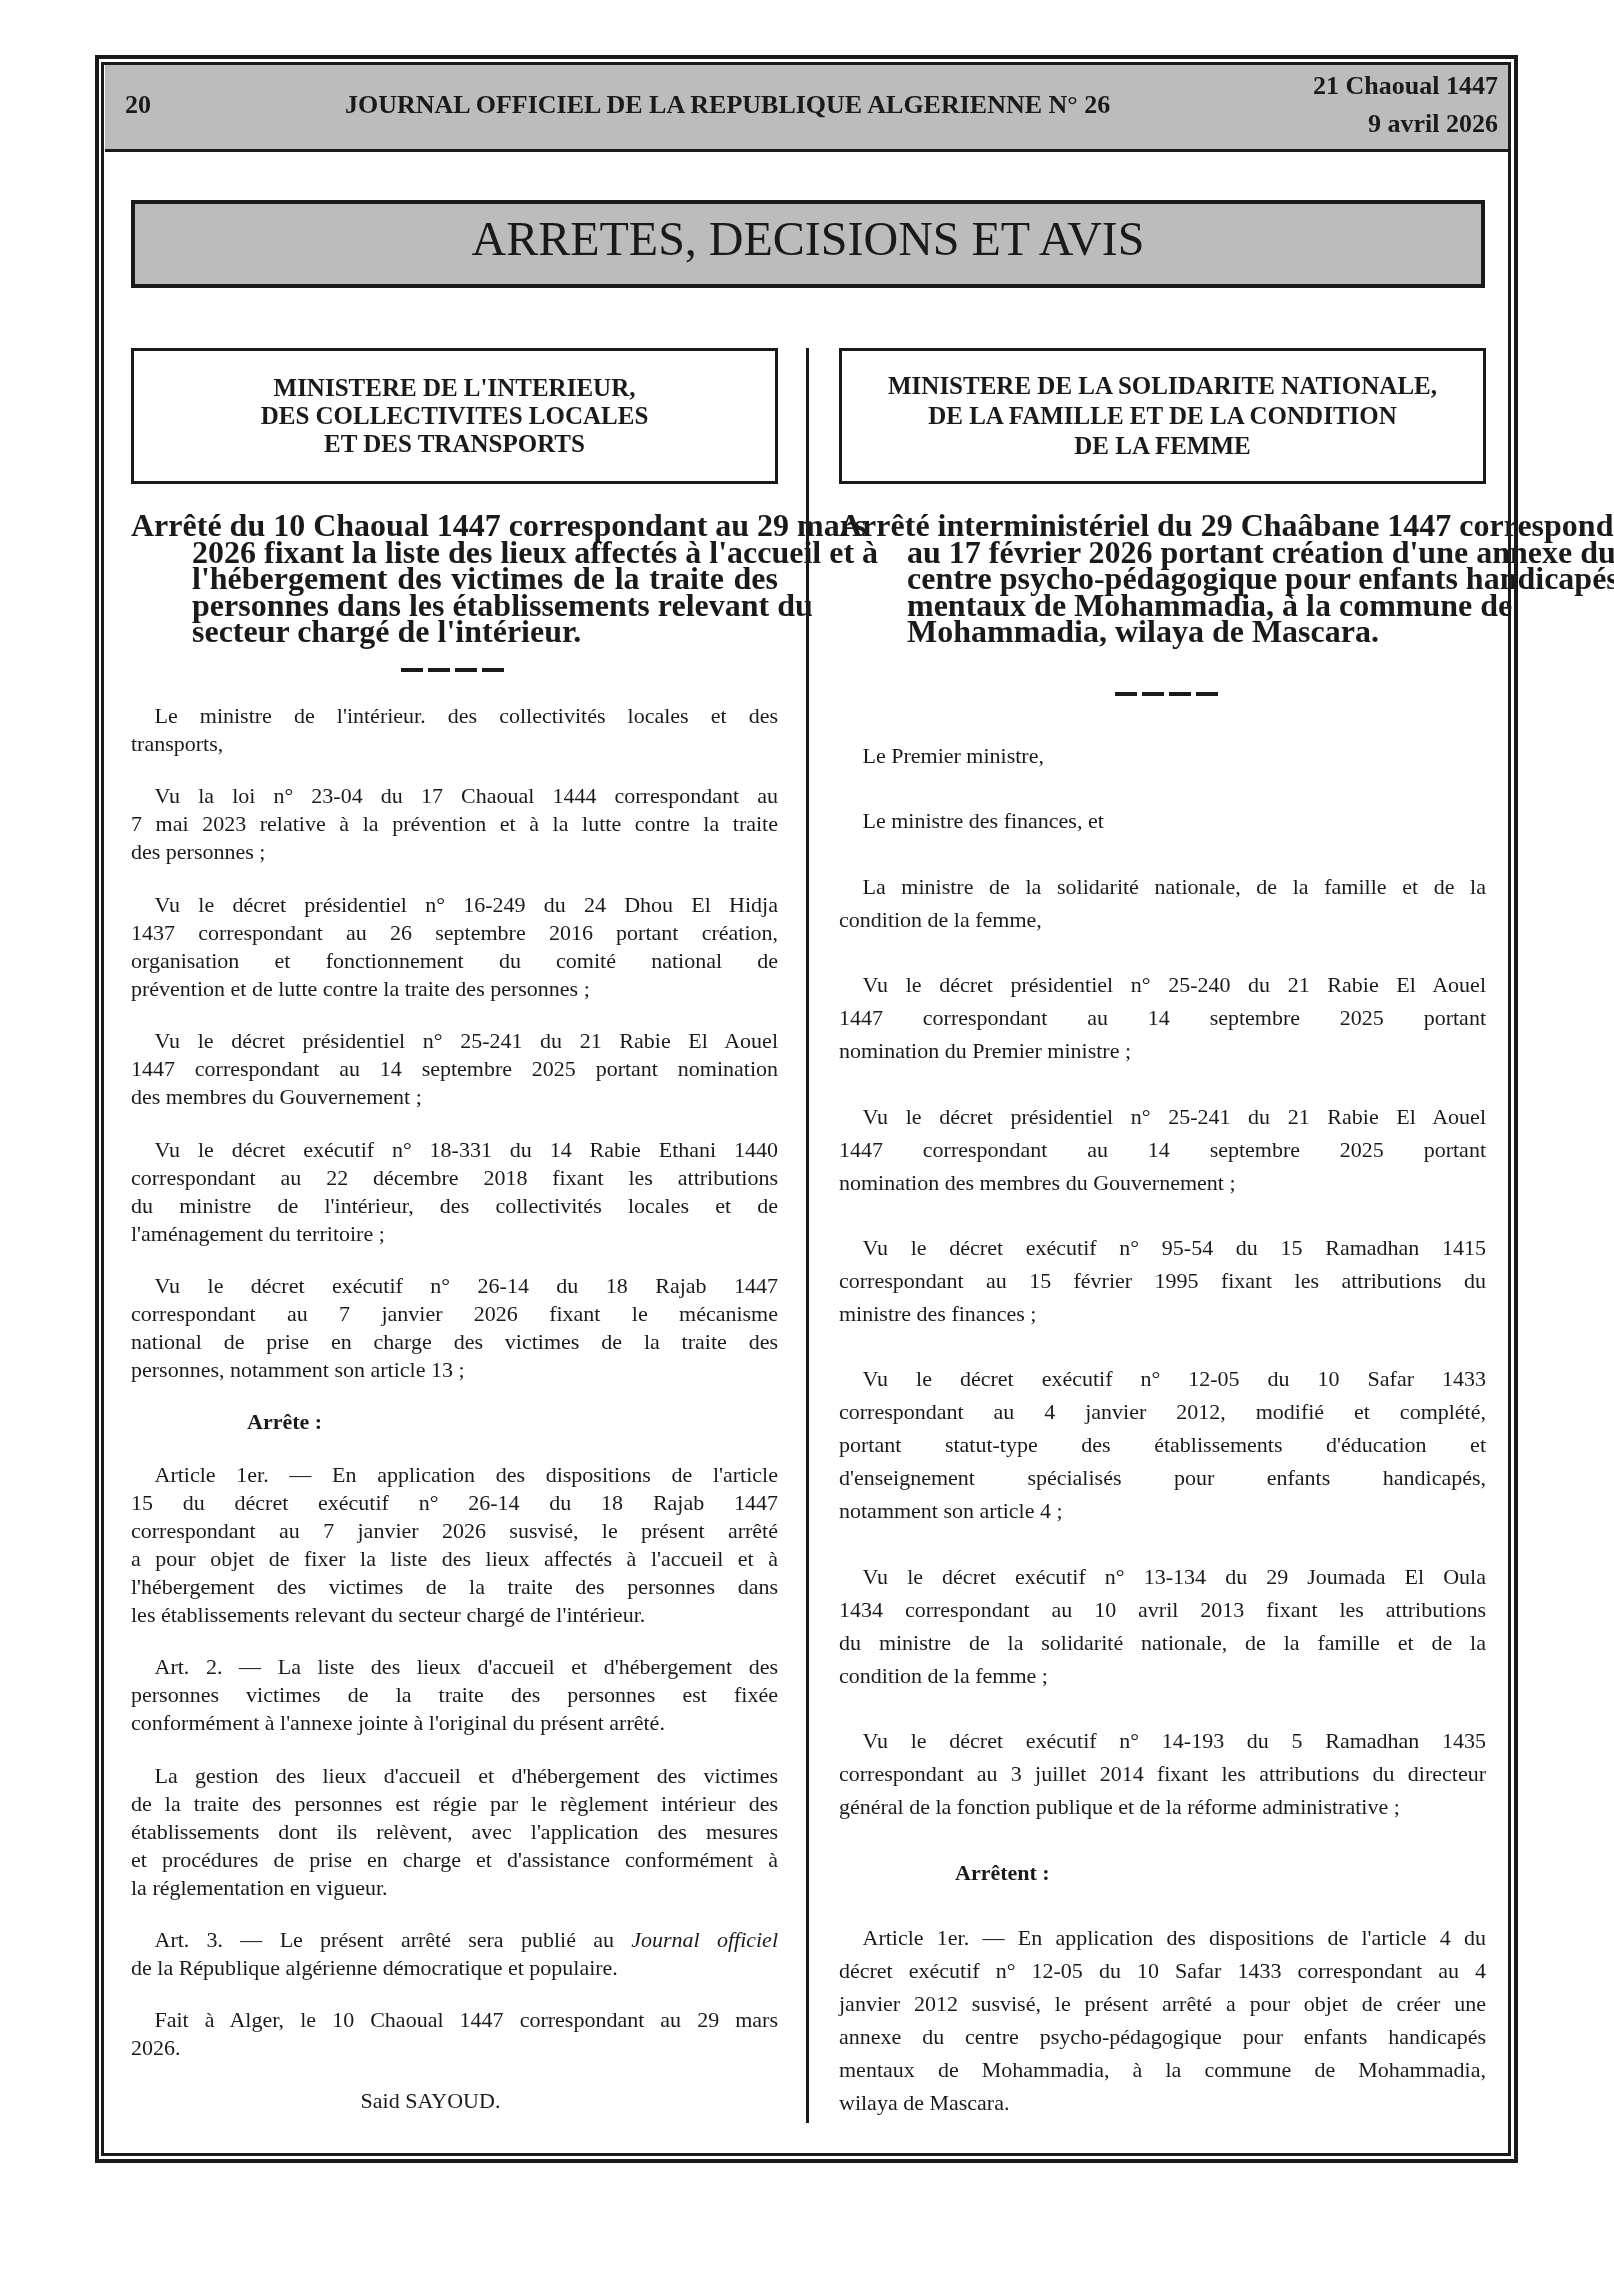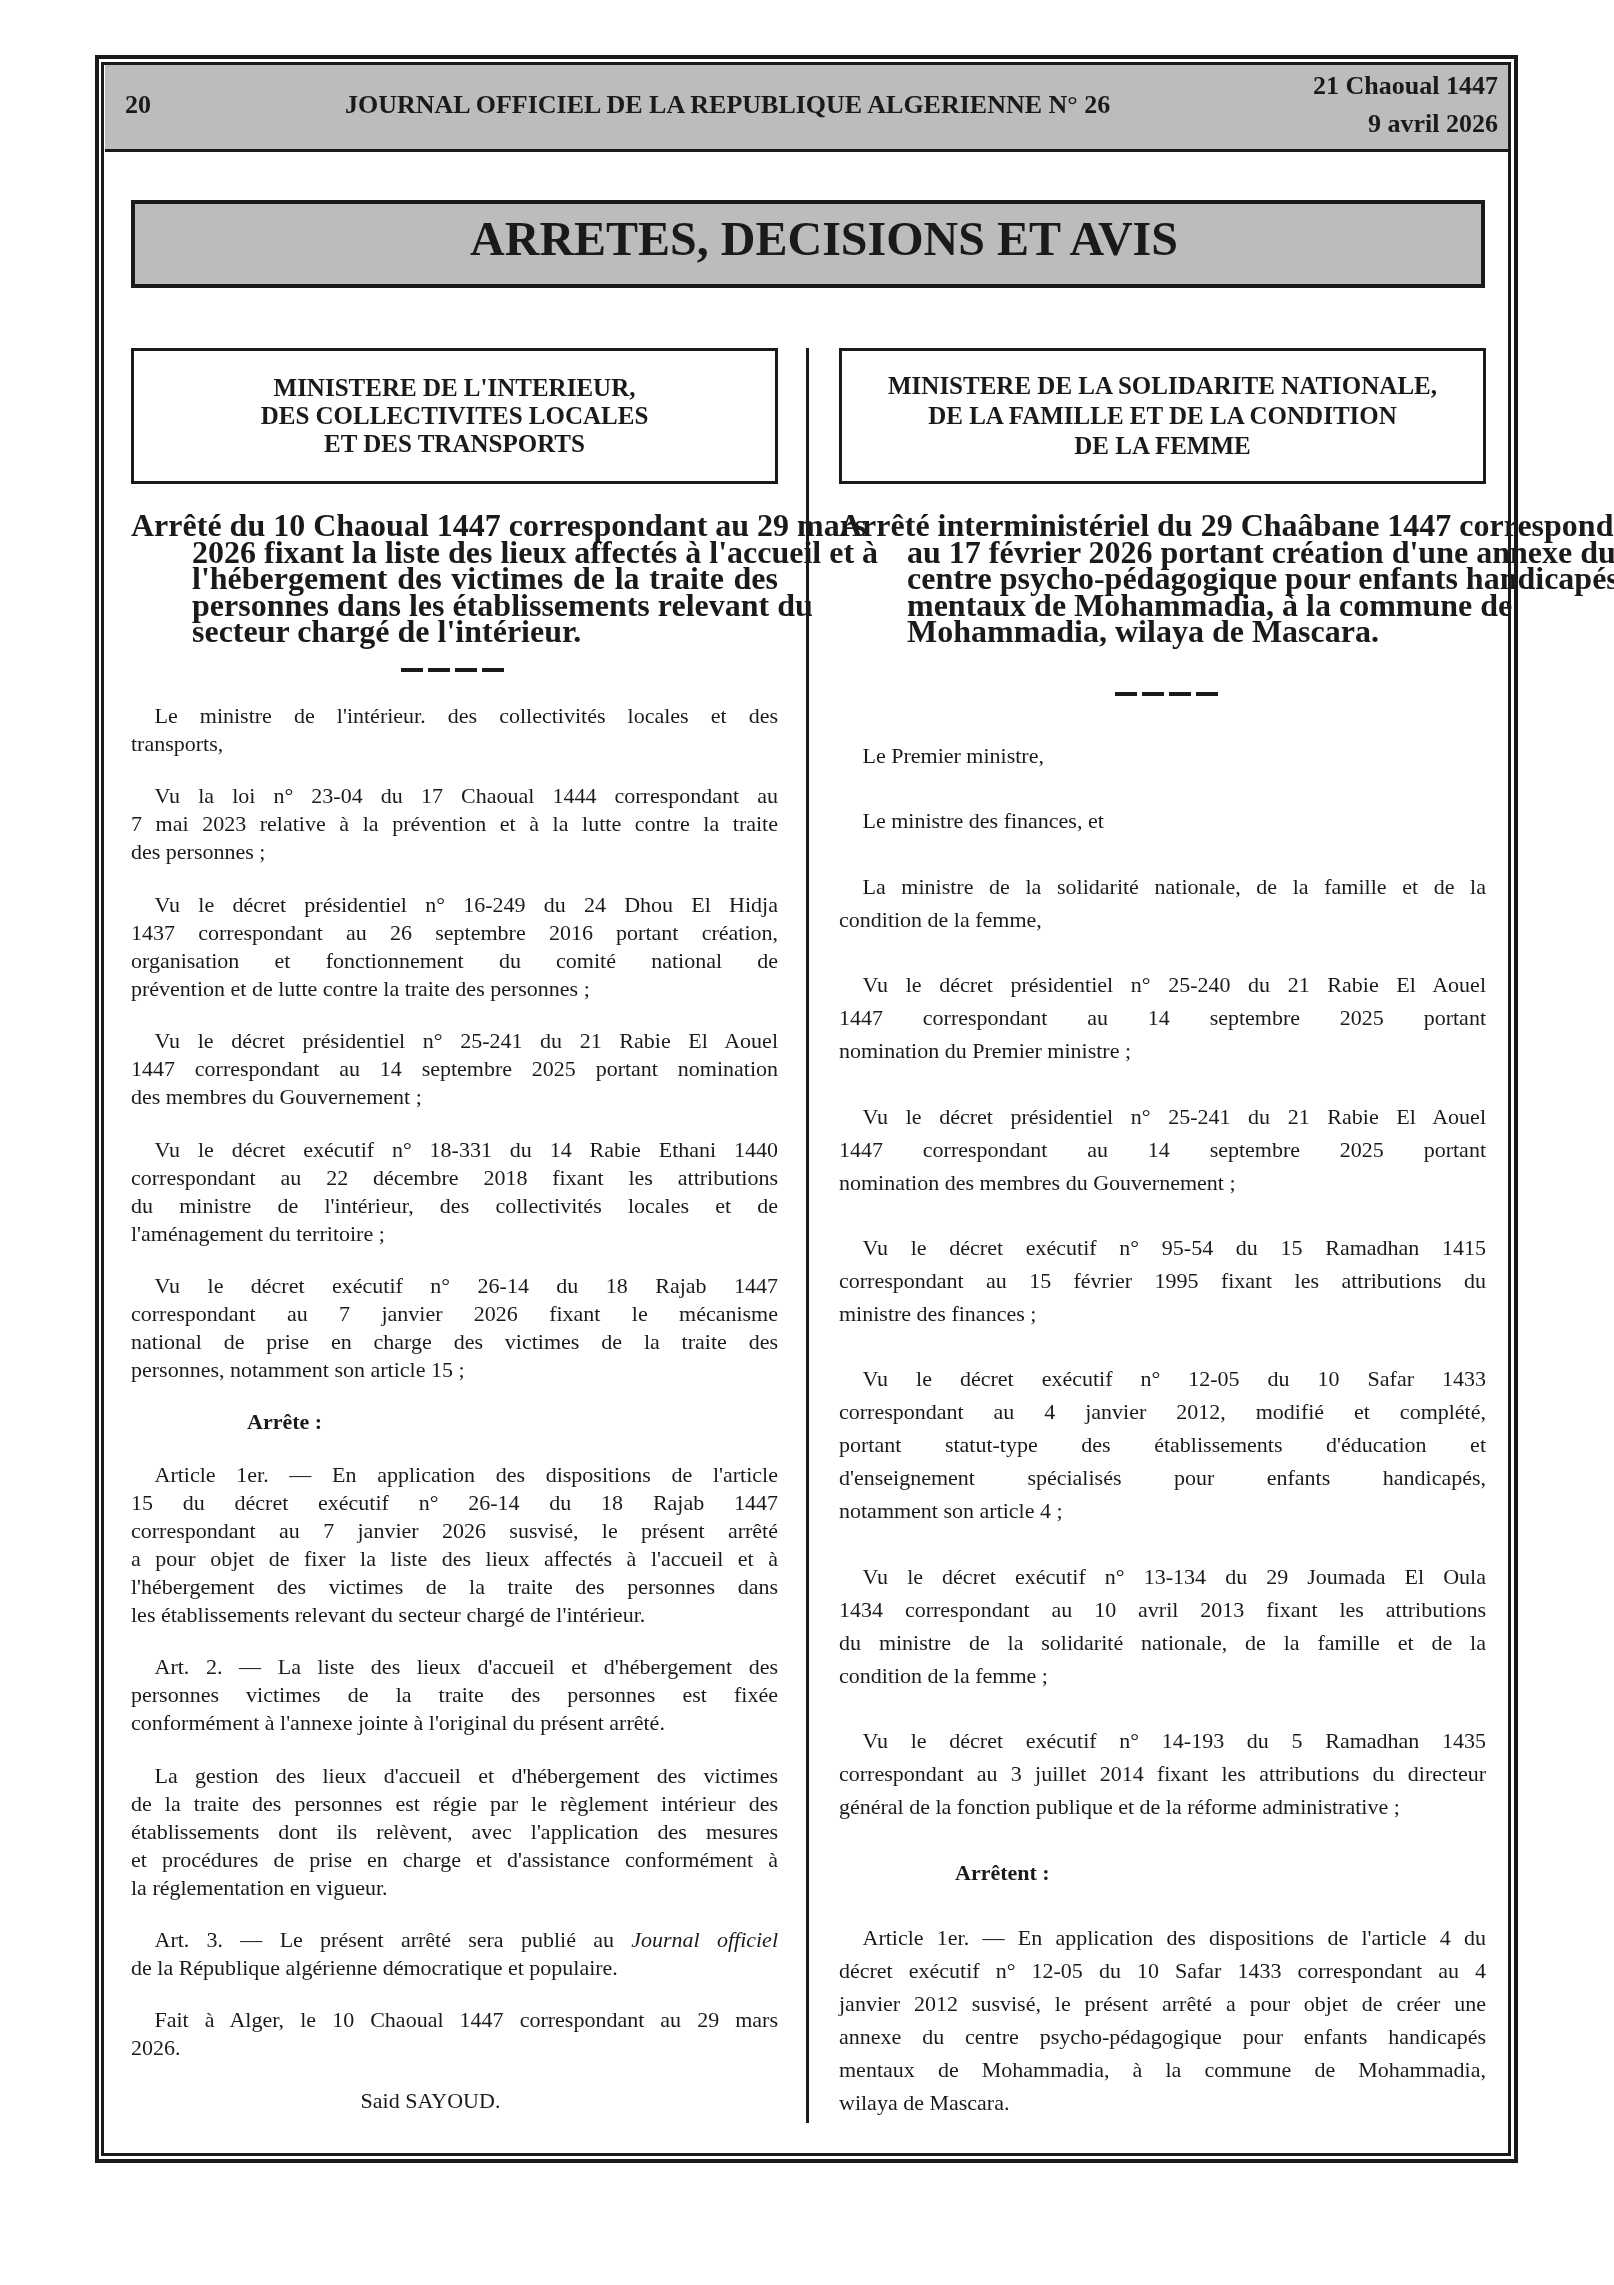--- a/index.html
+++ b/index.html
@@ -16,21 +16,21 @@
   .header-band { position:absolute; left:105px; top:65px; width:1403px; height:87px; box-sizing:border-box; background:var(--band); border-bottom:3.6px solid var(--rule); }
 
   .hdr { position:absolute; font-weight:bold; font-size:26px; line-height:26px; white-space:nowrap; }
   .page-num { left:125px; top:92px; }
   .journal-title { left:345px; top:92px; }
   .date1 { right:117px; top:73px; text-align:right; }
   .date2 { right:117px; top:111px; text-align:right; }
 
   
   .section-box { position:absolute; left:131px; top:200px; width:1354px; height:88px; box-sizing:border-box; border:4.5px solid var(--rule); background:var(--band); }
-  .section-title { position:absolute; left:131px; top:215px; width:1354px; text-align:center; font-weight:bold; font-size:48px; line-height:48px; white-space:nowrap;margin-left:16px; }
+  .section-title { position:absolute; left:131px; top:215px; width:1354px; text-align:center; font-weight:normal; font-size:48px; line-height:48px; white-space:nowrap; }
 
   
   .min-box { position:absolute; top:348px; width:647px; height:136px; box-sizing:border-box; border:3.6px solid var(--rule);
              display:flex; flex-direction:column; justify-content:center; align-items:center;
              font-weight:bold; font-size:25px; text-align:center; }
   .min-box.left { left:131px; line-height:28px; }
   .min-box.right { left:839px; line-height:30px; }
   .min-ln { display:block; white-space:nowrap; }
 
   
@@ -115,21 +115,21 @@
           <span class="ln">des membres du Gouvernement ;</span>
         </div><div class="para">
           <span class="ln">Vu le décret exécutif n° 18-331 du 14 Rabie Ethani 1440</span>
           <span class="ln">correspondant au 22 décembre 2018 fixant les attributions</span>
           <span class="ln">du ministre de l'intérieur, des collectivités locales et de</span>
           <span class="ln">l'aménagement du territoire ;</span>
         </div><div class="para">
           <span class="ln">Vu le décret exécutif n° 26-14 du 18 Rajab 1447</span>
           <span class="ln">correspondant au 7 janvier 2026 fixant le mécanisme</span>
           <span class="ln">national de prise en charge des victimes de la traite des</span>
-          <span class="ln">personnes, notamment son article 15 ;</span>
+          <span class="ln">personnes, notamment son article 13 ;</span>
         </div></div>
 
     <div class="decision">Arrête :</div>
 
     <div class="para">
         <span class="ln">Article 1er. — En application des dispositions de l'article</span>
         <span class="ln">15 du décret exécutif n° 26-14 du 18 Rajab 1447</span>
         <span class="ln">correspondant au 7 janvier 2026 susvisé, le présent arrêté</span>
         <span class="ln">a pour objet de fixer la liste des lieux affectés à l'accueil et à</span>
         <span class="ln">l'hébergement des victimes de la traite des personnes dans</span>

